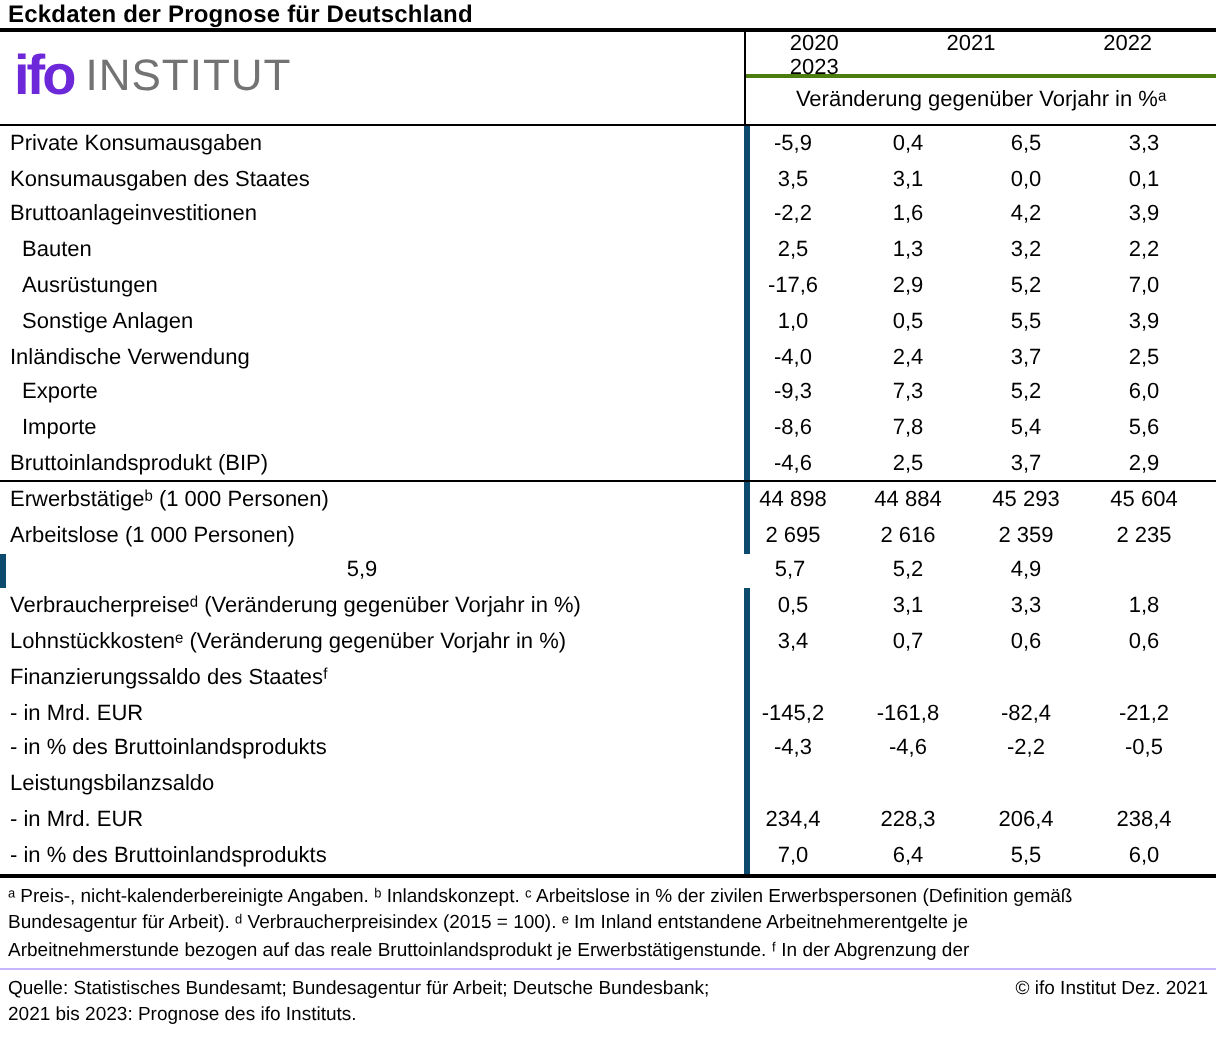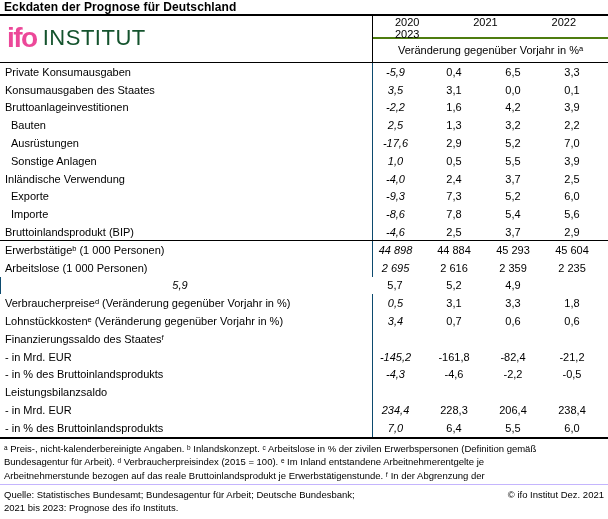--- a/index.html
+++ b/index.html
@@ -103,21 +103,21 @@
   }
   .trow.indent .label { padding-left: 11px; }
   .trow .val {
     display: flex;
     align-items: center;
     justify-content: center;
     padding-right: 13px;
     height: 100%;
     box-sizing: border-box;
   }
-  .trow .val.first { border-left: 1px solid #0c4a6e; font-style: italic; }
+  .trow .val.first { border-left: 3px solid #0c4a6e; }
   
   .footnotes {
     padding: 3px 4px 2px 4px;
     font-size: 9.5px;
     line-height: 13.4px;
     border-bottom: 1px solid #c4b5fd;
   }
   
   .source {
     padding: 3px 4px 0 4px;
@@ -133,22 +133,22 @@
 <body>
 
 <div id="page">
 
   <div class="doc-title">Eckdaten der Prognose für Deutschland</div>
 
   <div class="table">
 
     <div class="thead">
       <div class="logo-cell">
-        <span class="logo-ifo" style="color: #ec4899;">ifo</span>
-        <span class="logo-institut" style="color: #14532d;">INSTITUT</span>
+        <span class="logo-ifo" style="color: #6d28d9;">ifo</span>
+        <span class="logo-institut" style="color: #737373;">INSTITUT</span>
       </div>
       <div class="head-right">
         <div class="years-row">
           <div class="year">2020</div>
           <div class="year">2021</div>
           <div class="year">2022</div>
           <div class="year">2023</div>
         </div>
         <div class="unit-row">Veränderung gegenüber Vorjahr in %ᵃ</div>
       </div>

